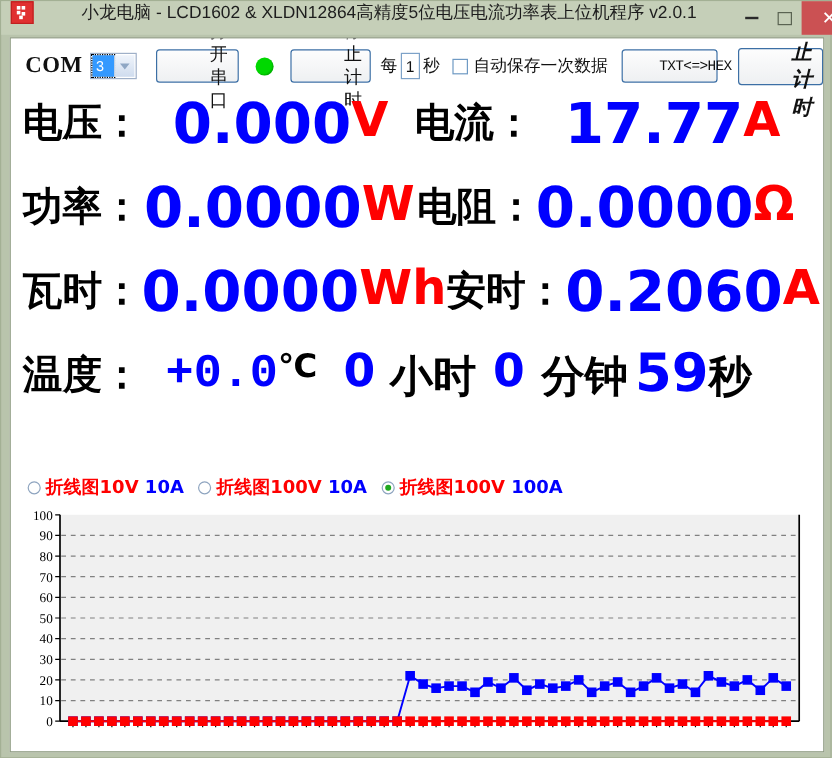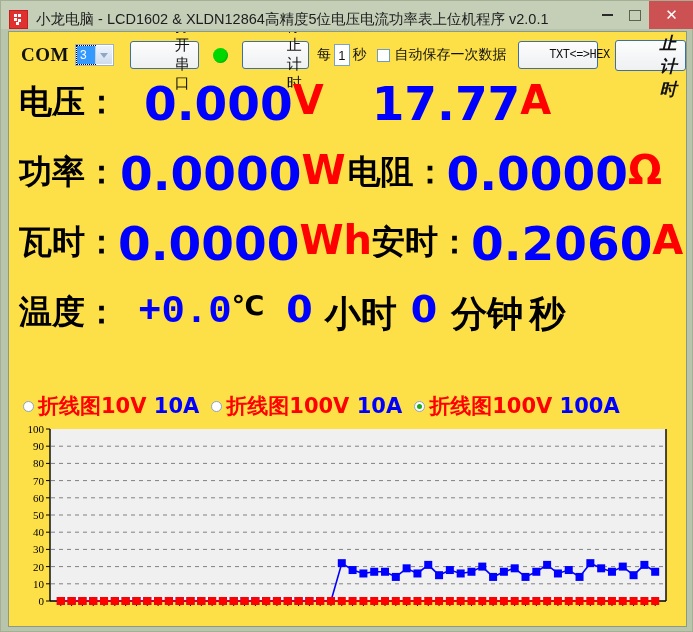--- a/index.html
+++ b/index.html
@@ -11,21 +11,21 @@
   .window{
     position:absolute;left:0;top:0;width:693px;height:632px;
     background:#b9c4ac;
     box-sizing:border-box;
     border:1px solid #a3b094;
   }
   
   .titlebar{
     position:absolute;left:0;top:0;width:693px;height:28px;
     background:#c5cfb8;
-    display:flex;align-items:flex-end;
+    display:flex;align-items:flex-start;gap:32px;
   }
   .app-icon{
     width:17px;height:17px;margin-left:8px;margin-right:8px;
     background:#e03030;border:1px solid #c02020;
     position:relative;flex:0 0 auto;
   }
   .app-icon:before{
     content:"";position:absolute;left:4px;top:3px;width:3px;height:3px;
     background:#fff;box-shadow:4px 0 0 #fff, 0 4px 0 #fff, 4px 5px 0 #fff, 2px 8px 0 #fff;
   }
@@ -40,21 +40,21 @@
   }
   .win-btn.min:before{content:"";display:block;width:11px;height:2px;background:#2a2a2a;}
   .win-btn.max:before{content:"";display:block;width:10px;height:9px;border:1.6px solid #5a6352;}
   .win-btn.close{
     width:45px;height:28px;background:#cb5153;color:#fff;font-size:15px;
     font-family:"DejaVu Sans",sans-serif;
   }
   
   .client{
     position:absolute;left:7px;top:30px;width:679px;height:596px;
-    background:#fde047;border:1px solid #8d9a80;box-sizing:border-box;
+    background:#ffffff;border:1px solid #8d9a80;box-sizing:border-box;
     overflow:hidden;
   }
   
   .toolbar{
     position:absolute;left:0;top:4px;width:677px;height:38px;
     display:flex;align-items:center;
   }
   .com-label{
     margin-left:12px;font-family:"Liberation Serif","DejaVu Serif",serif;
     font-weight:bold;font-size:19px;color:#111;letter-spacing:0.5px;
@@ -159,21 +159,21 @@
   .radio-item{display:flex;align-items:center;margin-left:12px;}
   .radio-item:first-child{margin-left:14px;}
   .rdot{
     width:11px;height:11px;border-radius:50%;border:1.6px solid #8fa5c0;
     background:#fff;box-sizing:border-box;position:relative;flex:0 0 auto;
   }
   .rdot.on:after{
     content:"";position:absolute;left:50%;top:50%;width:5px;height:5px;
     margin:-2.5px 0 0 -2.5px;border-radius:50%;background:#1fa81f;
   }
-  .rtxt{margin-left:4px;white-space:nowrap;font-weight:bold;font-size:21px;
+  .rtxt{margin-left:4px;white-space:nowrap;font-weight:bold;font-size:15px;
     font-family:"DejaVu Sans","Liberation Sans",sans-serif;}
   .rtxt .red{color:#ff0000;}
   .rtxt .blue{color:#0000ff;}
   
   .chart-wrap{
     position:absolute;left:10px;top:391px;width:660px;height:200px;
   }
   .chart-svg{display:block;}
   .watermark{
     position:absolute;left:300px;top:588px;
@@ -220,20 +220,21 @@
     </div>
 
     <div class="rows">
 
       <div class="mrow r1">
         <span class="lbl">电压：</span>
         <span class="sp gap1"></span>
         <span class="val">0.000</span>
         <span class="unit">V</span>
         <span class="sp gap2"></span>
+        <span class="lbl">电流：</span>
         <span class="sp gap1"></span>
         <span class="val">17.77</span>
         <span class="unit">A</span>
       </div>
 
       <div class="mrow r2">
         <span class="lbl">功率：</span>
         <span class="sp gap1"></span>
         <span class="val">0.0000</span>
         <span class="unit">W</span>
@@ -260,20 +261,21 @@
         <span class="tempunit">℃</span>
         <span class="sp" style="width:22px"></span>
         <span class="tnum">0</span>
         <span class="sp" style="width:12px"></span>
         <span class="tunit">小时</span>
         <span class="sp" style="width:14px"></span>
         <span class="tnum">0</span>
         <span class="sp" style="width:14px"></span>
         <span class="tunit">分钟</span>
         <span class="sp" style="width:6px"></span>
+        <span class="tnum big">59</span>
         <span class="tunit">秒</span>
       </div>
     </div>
 
     <div class="radios">
       <div class="radio-item">
         <span class="rdot"></span>
         <span class="rtxt"><span class="red">折线图</span><span class="red">10V</span> <span class="blue">10A</span></span>
       </div>
       <div class="radio-item">

